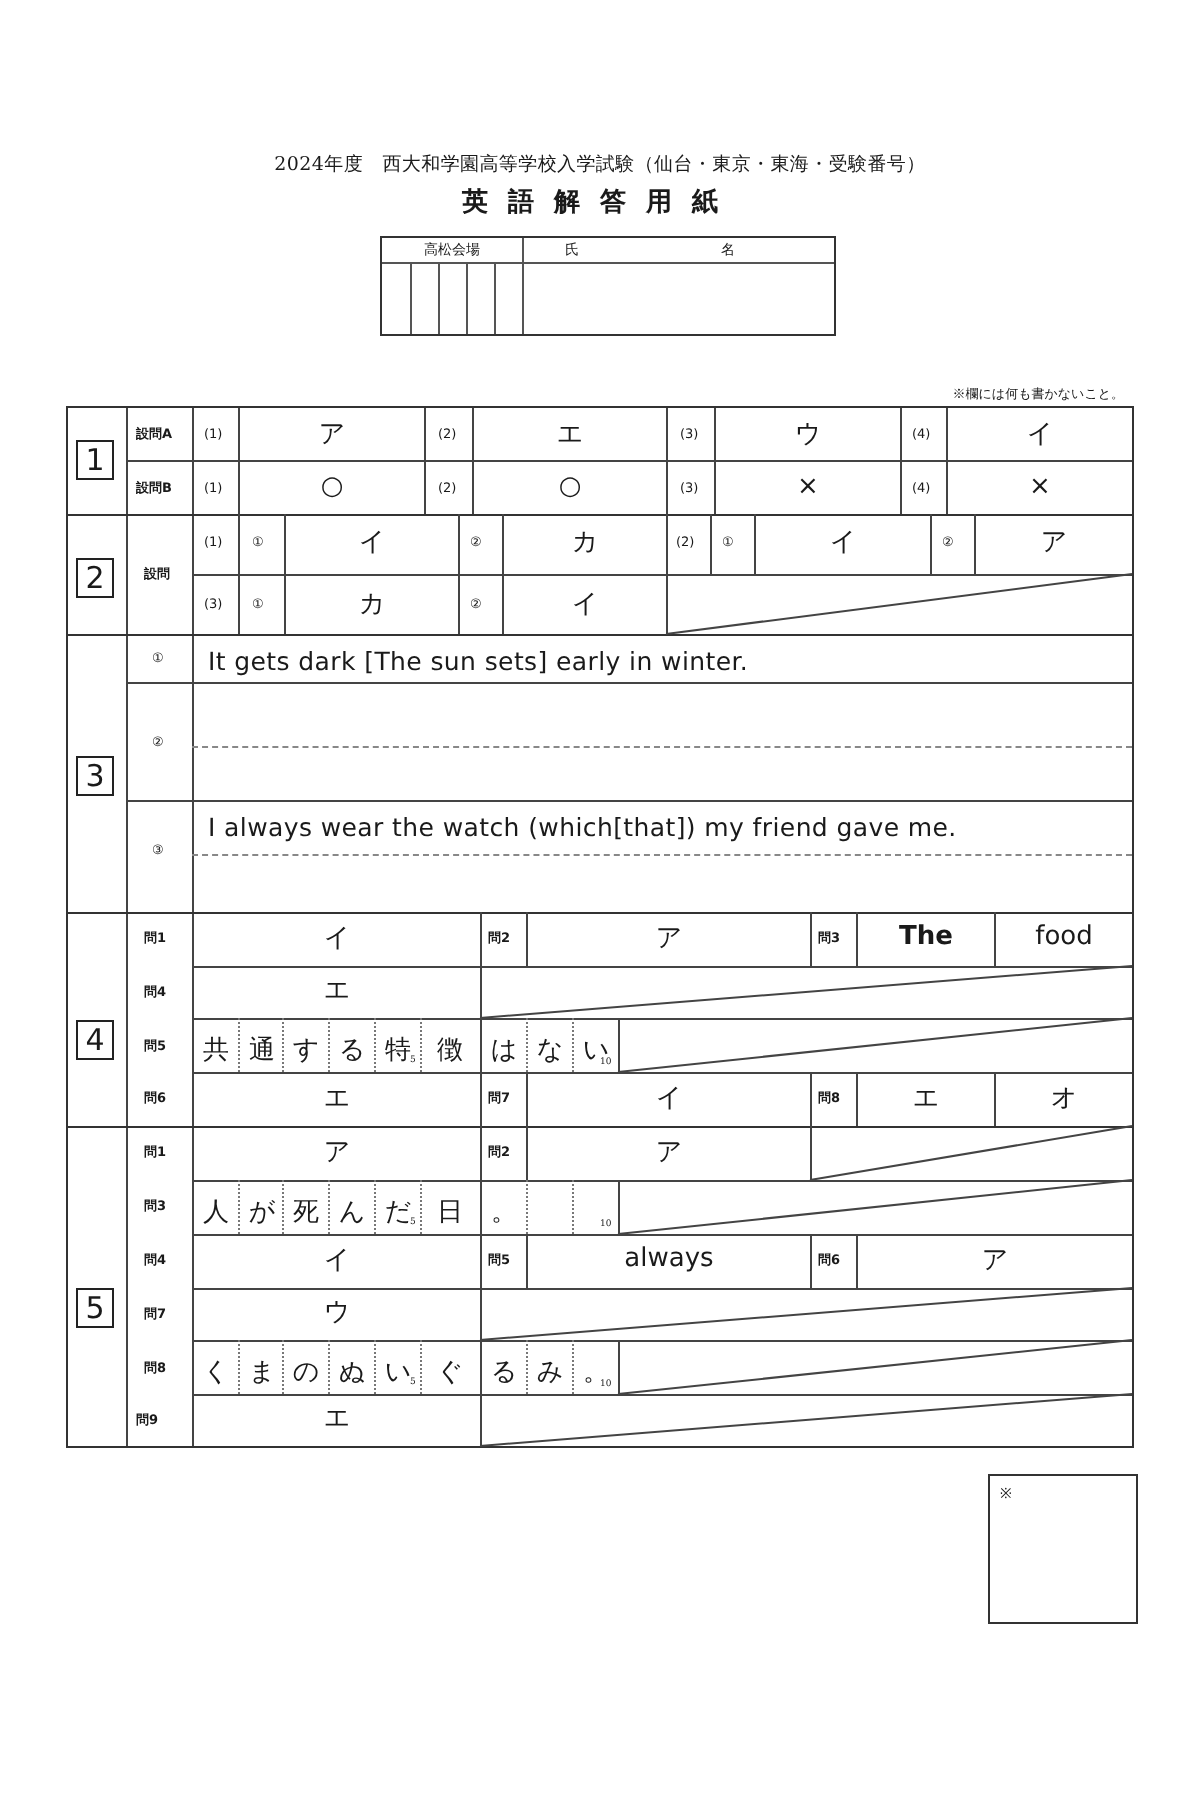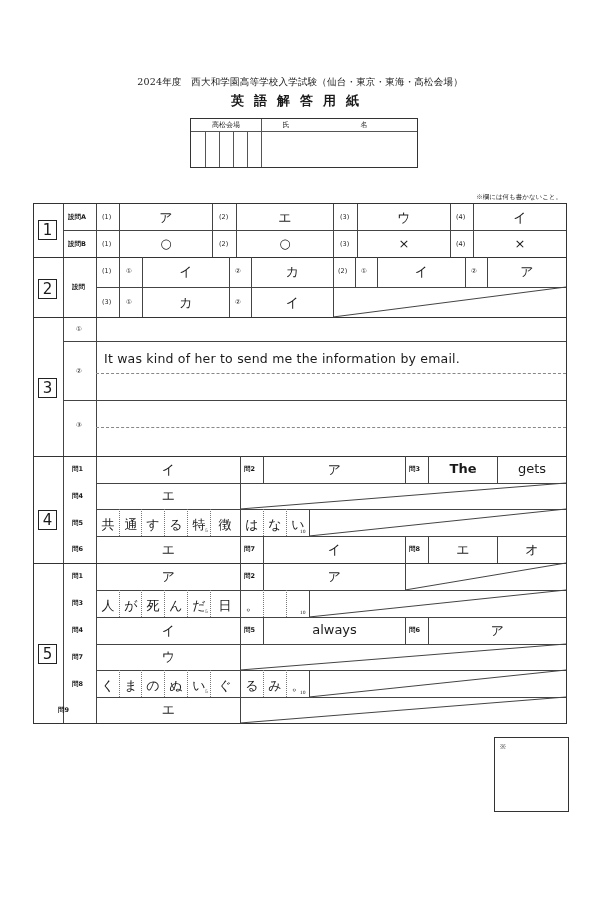--- a/index.html
+++ b/index.html
@@ -24,21 +24,21 @@
   .hand { font-family:"DejaVu Sans", sans-serif; font-size:12.5px; position:absolute; white-space:nowrap; letter-spacing:0.2px; }
   .kchar { position:absolute; font-size:13px; text-align:center; width:22px; font-family:"DejaVu Sans", sans-serif; }
   .tiny { position:absolute; font-size:4.5px; }
   svg.diag { position:absolute; overflow:visible; }
   .scorebox { left:494px; top:737px; width:75px; height:75px; border:1.4px solid #333; box-sizing:border-box; }
   .scorebox span { position:absolute; left:5px; top:4px; font-size:7px; }
 </style>
 </head>
 <body>
 
-<div class="abs header-line">2024年度　西大和学園高等学校入学試験（仙台・東京・東海・高松会場）</div>
+<div class="abs header-line">2024年度　西大和学園高等学校入学試験（仙台・東京・東海・受験番号）</div>
 <div class="abs title">英語解答用紙</div>
 
 <div class="abs idbox">
   <div class="hdr" style="left:0;width:70px;border-right:1px solid #555;">高松会場</div>
   <div class="hdr" style="left:70px;width:50px;">氏</div>
   <div class="hdr" style="left:120px;width:106px;">名</div>
   <div class="cell" style="left:0;width:14px;"></div>
   <div class="cell" style="left:14px;width:14px;"></div>
   <div class="cell" style="left:28px;width:14px;"></div>
   <div class="cell" style="left:42px;width:14px;"></div>
@@ -124,41 +124,42 @@
     <line x1="0" y1="30" x2="233" y2="0" stroke="#444" stroke-width="1"></line>
   </svg>
 
   <div class="secnum" style="left:4px;top:174px;">3</div>
   <div class="line-h" style="left:29px;top:137px;width:503px;"></div>
   <div class="line-h" style="left:62px;top:169px;width:470px;border-top:1px dashed #888;"></div>
   <div class="line-h" style="left:29px;top:196px;width:503px;"></div>
   <div class="line-h" style="left:62px;top:223px;width:470px;border-top:1px dashed #888;"></div>
 
   <div class="lbl" style="left:42px;top:122px;">①</div>
+  <div class="hand" style="left:70px;top:119px;">It gets dark [The sun sets] early in winter.</div>
   <div class="lbl" style="left:42px;top:164px;">②</div>
-  <div class="hand" style="left:70px;top:147px;">It was kind of her to send me the information by email.</div>
   <div class="lbl" style="left:42px;top:218px;">③</div>
+  <div class="hand" style="left:70px;top:202px;">I always wear the watch (which[that]) my friend gave me.</div>
 
   <div class="secnum" style="left:4px;top:306px;">4</div>
   <div class="line-h" style="left:62px;top:279px;width:470px;"></div>
   <div class="line-h" style="left:62px;top:305px;width:470px;"></div>
   <div class="line-h" style="left:62px;top:332px;width:470px;"></div>
 
   <div class="line-v" style="left:206px;top:252px;height:27px;"></div>
   <div class="line-v" style="left:229px;top:252px;height:27px;"></div>
   <div class="line-v" style="left:371px;top:252px;height:27px;"></div>
   <div class="line-v" style="left:394px;top:252px;height:27px;"></div>
   <div class="line-v" style="left:463px;top:252px;height:27px;"></div>
   <div class="lbl bold" style="left:38px;top:262px;">問1</div>
   <div class="ans" style="left:63px;width:143px;top:259px;">イ</div>
   <div class="lbl bold" style="left:210px;top:262px;">問2</div>
   <div class="ans" style="left:230px;width:141px;top:259px;">ア</div>
   <div class="lbl bold" style="left:375px;top:262px;">問3</div>
   <div class="ans" style="left:395px;width:68px;top:258px;font-weight:bold;">The</div>
-  <div class="ans" style="left:464px;width:68px;top:258px;">gets</div>
+  <div class="ans" style="left:464px;width:68px;top:258px;">food</div>
 
   <div class="line-v" style="left:206px;top:279px;height:26px;"></div>
   <div class="lbl bold" style="left:38px;top:289px;">問4</div>
   <div class="ans" style="left:63px;width:143px;top:285px;">エ</div>
   <svg class="diag" style="left:206px;top:279px;" width="326" height="26">
     <line x1="0" y1="26" x2="326" y2="0" stroke="#444" stroke-width="1"></line>
   </svg>
 
   <div class="lbl bold" style="left:38px;top:316px;">問5</div>
   <div>
@@ -282,21 +283,21 @@
     <div class="kchar" style="left:207px;top:473px;">る</div>
     <div class="kchar" style="left:230px;top:473px;">み</div>
     <div class="kchar" style="left:253px;top:473px;">。</div>
     <div class="tiny" style="left:266px;top:486px;">10</div>
   </div>
   <svg class="diag" style="left:275px;top:466px;" width="257" height="27">
     <line x1="0" y1="27" x2="257" y2="0" stroke="#444" stroke-width="1"></line>
   </svg>
 
   <div class="line-v" style="left:206px;top:493px;height:26px;"></div>
-  <div class="lbl bold" style="left:24px;top:503px;">問9</div>
+  <div class="lbl bold" style="left:34px;top:503px;">問9</div>
   <div class="ans" style="left:63px;width:143px;top:499px;">エ</div>
   <svg class="diag" style="left:206px;top:493px;" width="326" height="26">
     <line x1="0" y1="26" x2="326" y2="0" stroke="#444" stroke-width="1"></line>
   </svg>
 </div>
 
 <div class="abs scorebox">
   <span>※</span>
 </div>
 

